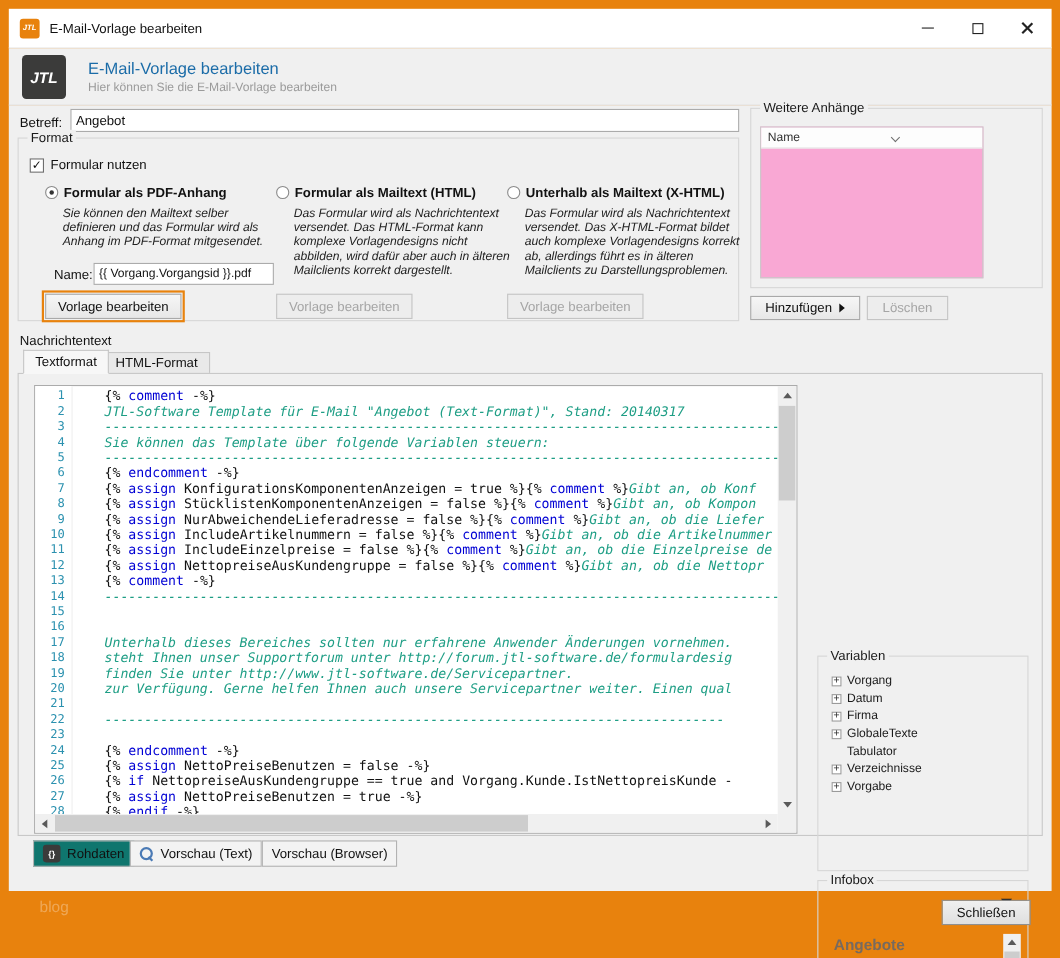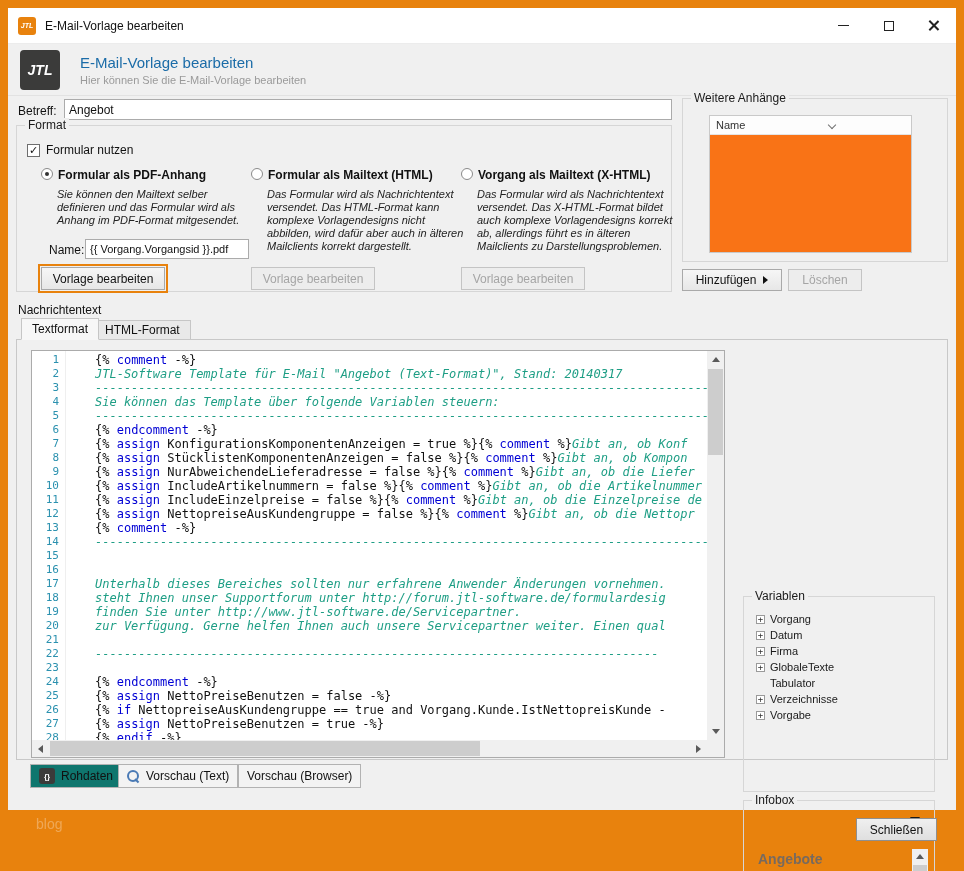--- a/index.html
+++ b/index.html
@@ -32,36 +32,36 @@
 
   .betreff-label { position:absolute; left:10px; top:8px; }
   .textbox { background:#fff; border:1px solid #ABABAB; display:flex; align-items:center; padding:0 4px; white-space:nowrap; overflow:hidden; }
   .betreff-input { position:absolute; left:56px; top:3px; width:608px; height:21px; }
 
   .groupbox { position:absolute; border:1px solid #D6D6D6; }
   .gb-label { position:absolute; top:-8px; left:8px; background:#F0F0F0; padding:0 3px; font-size:12px; color:#1a1a1a; }
 
   
   .gb-attachments { left:674px; top:2px; width:266px; height:164px; }
-  .att-list { position:absolute; left:26px; top:16px; width:203px; height:138px; background:#f97316; border:1px solid #C9C9C9; }
+  .att-list { position:absolute; left:8px; top:16px; width:203px; height:138px; background:#f9a8d4; border:1px solid #C9C9C9; }
   .att-header { position:relative; height:19px; background:#FDFDFD; border-bottom:1px solid #E4E4E4; font-size:11px; color:#333; display:flex; align-items:center; padding-left:6px; }
   .chev { position:absolute; right:76px; top:6px; width:6px; height:6px; border-right:1px solid #707070; border-bottom:1px solid #707070; transform:rotate(45deg); }
 
   .btn { display:flex; align-items:center; justify-content:center; background:linear-gradient(#F6F6F6,#E7E7E7); border:1px solid #A9A9A9; font-size:12px; color:#111; gap:7px; }
   .btn.disabled { background:#EDEDED; border-color:#C4C4C4; color:#A5A5A5; }
   .btn.highlight { outline:2px solid #E8820D; outline-offset:1px; }
   .btn-add { position:absolute; left:674px; top:173px; width:100px; height:22px; }
   .btn-del { position:absolute; left:780px; top:173px; width:74px; height:22px; }
   .tri-right { width:0; height:0; border-top:4px solid transparent; border-bottom:4px solid transparent; border-left:5px solid #111; }
 
   
   .gb-format { left:8px; top:29px; width:656px; height:167px; }
   .check-row { position:absolute; left:10px; top:17px; display:flex; align-items:center; gap:6px; }
   .checkbox { width:13px; height:13px; border:1px solid #6E6E6E; background:#fff; display:flex; align-items:center; justify-content:center; font-family:"DejaVu Sans",sans-serif; font-size:11px; line-height:11px; color:#111; }
-  .radio-row { position:absolute; display:flex; align-items:flex-start; gap:5px; }
+  .radio-row { position:absolute; display:flex; align-items:center; gap:5px; }
   .radio { width:12px; height:12px; border:1px solid #8A8A8A; border-radius:50%; background:#fff; position:relative; flex:none; }
   .radio.sel::after { content:""; position:absolute; left:3px; top:3px; width:4px; height:4px; border-radius:50%; background:#333; }
   .radio-label { font-size:12px; font-weight:bold; }
   .opt-desc { position:absolute; font-size:11px; font-style:italic; color:#222; line-height:13px; width:196px; }
   .name-label { position:absolute; left:32px; top:117px; }
   .name-input { position:absolute; left:68px; top:113px; width:164px; height:20px; font-size:11px; }
   .btn-vorlage { position:absolute; top:141px; width:124px; height:23px; }
 
   
   .msg-label { position:absolute; left:10px; top:207px; }
@@ -183,21 +183,21 @@
 
       <div class="radio-row" style="left:234px;top:42px;">
         <span class="radio"></span>
         <span class="radio-label">Formular als Mailtext (HTML)</span>
       </div>
       <div class="opt-desc" style="left:250px;top:62px;width:198px;">Das Formular wird als Nachrichtentext versendet. Das HTML-Format kann komplexe Vorlagendesigns nicht abbilden, wird dafür aber auch in älteren Mailclients korrekt dargestellt.</div>
       <div class="btn btn-vorlage disabled" style="left:234px;">Vorlage bearbeiten</div>
 
       <div class="radio-row" style="left:444px;top:42px;">
         <span class="radio"></span>
-        <span class="radio-label">Vorgang als Mailtext (X-HTML)</span>
+        <span class="radio-label">Unterhalb als Mailtext (X-HTML)</span>
       </div>
       <div class="opt-desc" style="left:460px;top:62px;width:198px;">Das Formular wird als Nachrichtentext versendet. Das X-HTML-Format bildet auch komplexe Vorlagendesigns korrekt ab, allerdings führt es in älteren Mailclients zu Darstellungsproblemen.</div>
       <div class="btn btn-vorlage disabled" style="left:444px;">Vorlage bearbeiten</div>
     </div>
 
     <span class="msg-label">Nachrichtentext</span>
     <div class="tab active">Textformat</div>
     <div class="tab inactive">HTML-Format</div>
 
     <div class="msg-panel">

